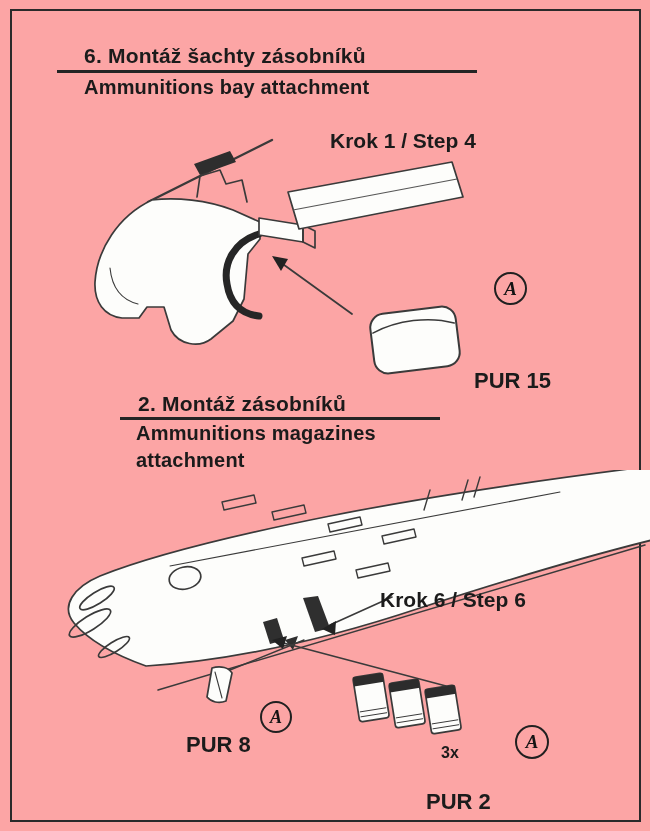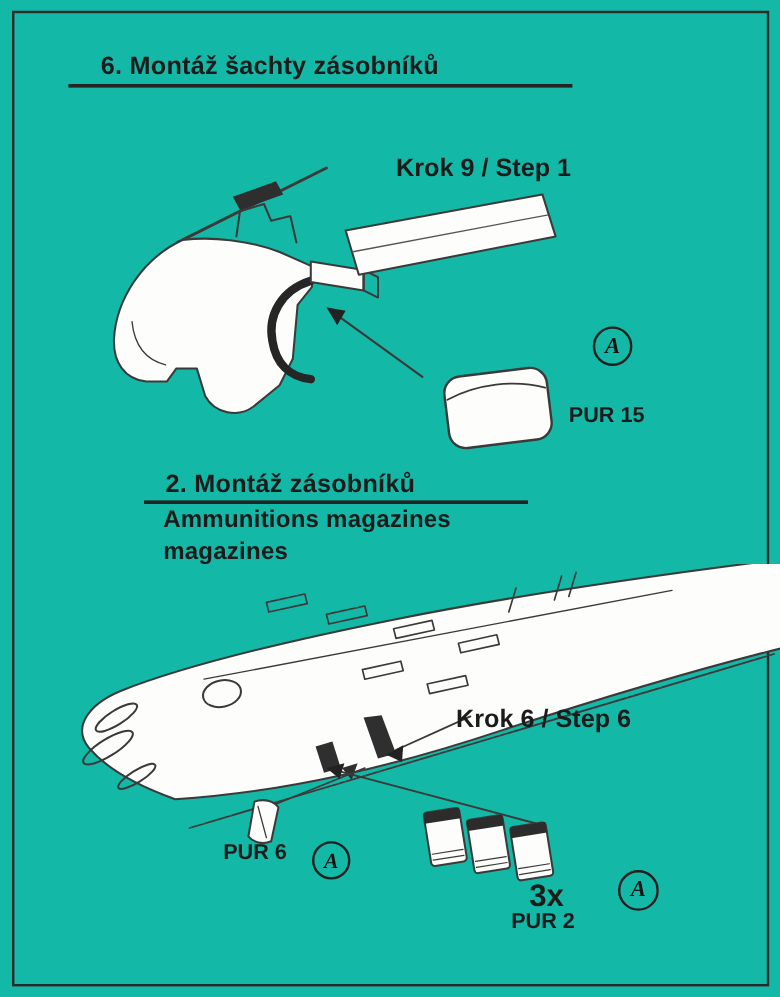--- a/index.html
+++ b/index.html
@@ -1,29 +1,29 @@
 <!DOCTYPE html>
 <html><head>
 <meta charset="utf-8">
 <style>
   html,body{margin:0;padding:0;background:#ffffff;}
   .page{
-    position:relative;width:650px;height:831px;background:#14b8a6;
+    position:relative;width:650px;height:831px;background:#fca5a5;
     font-family:"Liberation Sans",sans-serif;color:#1b1b1b;overflow:hidden;
   }
   .frame{
     position:absolute;top:9px;left:10px;right:9px;bottom:9px;
     border:2px solid #2a2a2a;
   }
   .txt{position:absolute;font-weight:bold;white-space:nowrap;}
   .h-cs{font-size:21px;letter-spacing:.2px;}
   .h-en{font-size:20px;letter-spacing:.2px;}
   .step{font-size:21px;}
-  .part{font-size:18px;}
-  .qty{font-size:26px;}
+  .part{font-size:22px;margin-top:32px;}
+  .qty{font-size:16px;margin-top:13px;}
   .rule{position:absolute;height:3px;background:#242424;}
   .glue{
     position:absolute;border:2.5px solid #202020;border-radius:50%;
     display:flex;align-items:center;justify-content:center;
     font-family:"Liberation Serif",serif;font-style:italic;font-weight:bold;
     color:#141414;background:transparent;
   }
   svg{position:absolute;left:0;}
   svg *{vector-effect:non-scaling-stroke;}
   .ln{stroke:#3a3a3a;fill:none;stroke-width:1.7;stroke-linecap:round;stroke-linejoin:round;}
@@ -31,21 +31,22 @@
 </style>
 </head>
 <body>
 
 <div class="page">
 
   <div class="frame"></div>
 
   <div class="txt h-cs" style="left:84px;top:44px;">6. Montáž šachty zásobníků</div>
   <div class="rule" style="left:57px;top:70px;width:420px;"></div>
-  <div class="txt step" style="left:330px;top:129px;">Krok 9 / Step 1</div>
+  <div class="txt h-en" style="left:84px;top:76px;">Ammunitions bay attachment</div>
+  <div class="txt step" style="left:330px;top:129px;">Krok 1 / Step 4</div>
 
   <svg style="top:118px;" width="650" height="270" viewBox="0 0 650 270">
 
     <line class="ln" x1="272" y1="22" x2="148" y2="84" style="stroke-width:2.4"></line>
 
     <polygon points="194,46 230,33 236,44 200,57" fill="#2e2e2e" stroke="none"></polygon>
 
     <path class="ln fill" d="M 152,82 C 118,98 97,132 95,164 C 94,184 104,198 122,200
       L 139,200 L 147,189 L 164,189 L 171,212 C 179,227 199,230 211,221
       L 233,203 L 244,181 L 248,136 L 260,121 L 260,104 L 233,92
@@ -73,21 +74,21 @@
   </svg>
 
   <div class="glue" style="left:494px;top:272px;width:29px;height:29px;font-size:19px;">
     <span>A</span>
   </div>
   <div class="txt part" style="left:474px;top:336px;">PUR 15</div>
 
   <div class="txt h-cs" style="left:138px;top:392px;">2. Montáž zásobníků</div>
   <div class="rule" style="left:120px;top:417px;width:320px;"></div>
   <div class="txt h-en" style="left:136px;top:422px;">Ammunitions magazines</div>
-  <div class="txt h-en" style="left:136px;top:449px;">magazines</div>
+  <div class="txt h-en" style="left:136px;top:449px;">attachment</div>
 
   <svg style="top:470px;" width="650" height="350" viewBox="0 0 650 350">
 
     <path class="ln fill" d="M 652,-4 C 540,10 430,26 330,46 C 240,64 150,86 100,106
       C 74,117 60,136 74,153 C 90,172 118,186 146,196
       C 240,190 330,168 420,138 C 500,112 580,88 652,70 Z"></path>
 
     <line class="ln" x1="170" y1="96" x2="560" y2="22" style="stroke-width:1.1"></line>
 
     <g class="ln" style="stroke-width:1.4">
@@ -147,21 +148,21 @@
       <g transform="rotate(-9 443 239)">
         <rect class="ln fill" x="428" y="217" width="30" height="45" rx="3"></rect>
         <rect x="428" y="217" width="30" height="9" fill="#2c2c2c" stroke="none"></rect>
         <line class="ln" x1="430" y1="252" x2="456" y2="252" style="stroke-width:1"></line>
         <line class="ln" x1="430" y1="257" x2="456" y2="257" style="stroke-width:1"></line>
       </g>
     </g>
   </svg>
 
   <div class="txt step" style="left:380px;top:588px;">Krok 6 / Step 6</div>
-  <div class="txt part" style="left:186px;top:700px;">PUR 6</div>
+  <div class="txt part" style="left:186px;top:700px;">PUR 8</div>
   <div class="glue" style="left:260px;top:701px;width:28px;height:28px;font-size:18px;">
     <span>A</span>
   </div>
   <div class="txt qty" style="left:441px;top:731px;">3x</div>
   <div class="txt part" style="left:426px;top:757px;text-align:right;">PUR 2</div>
   <div class="glue" style="left:515px;top:725px;width:30px;height:30px;font-size:19px;">
     <span>A</span>
   </div>
 
 </div>

